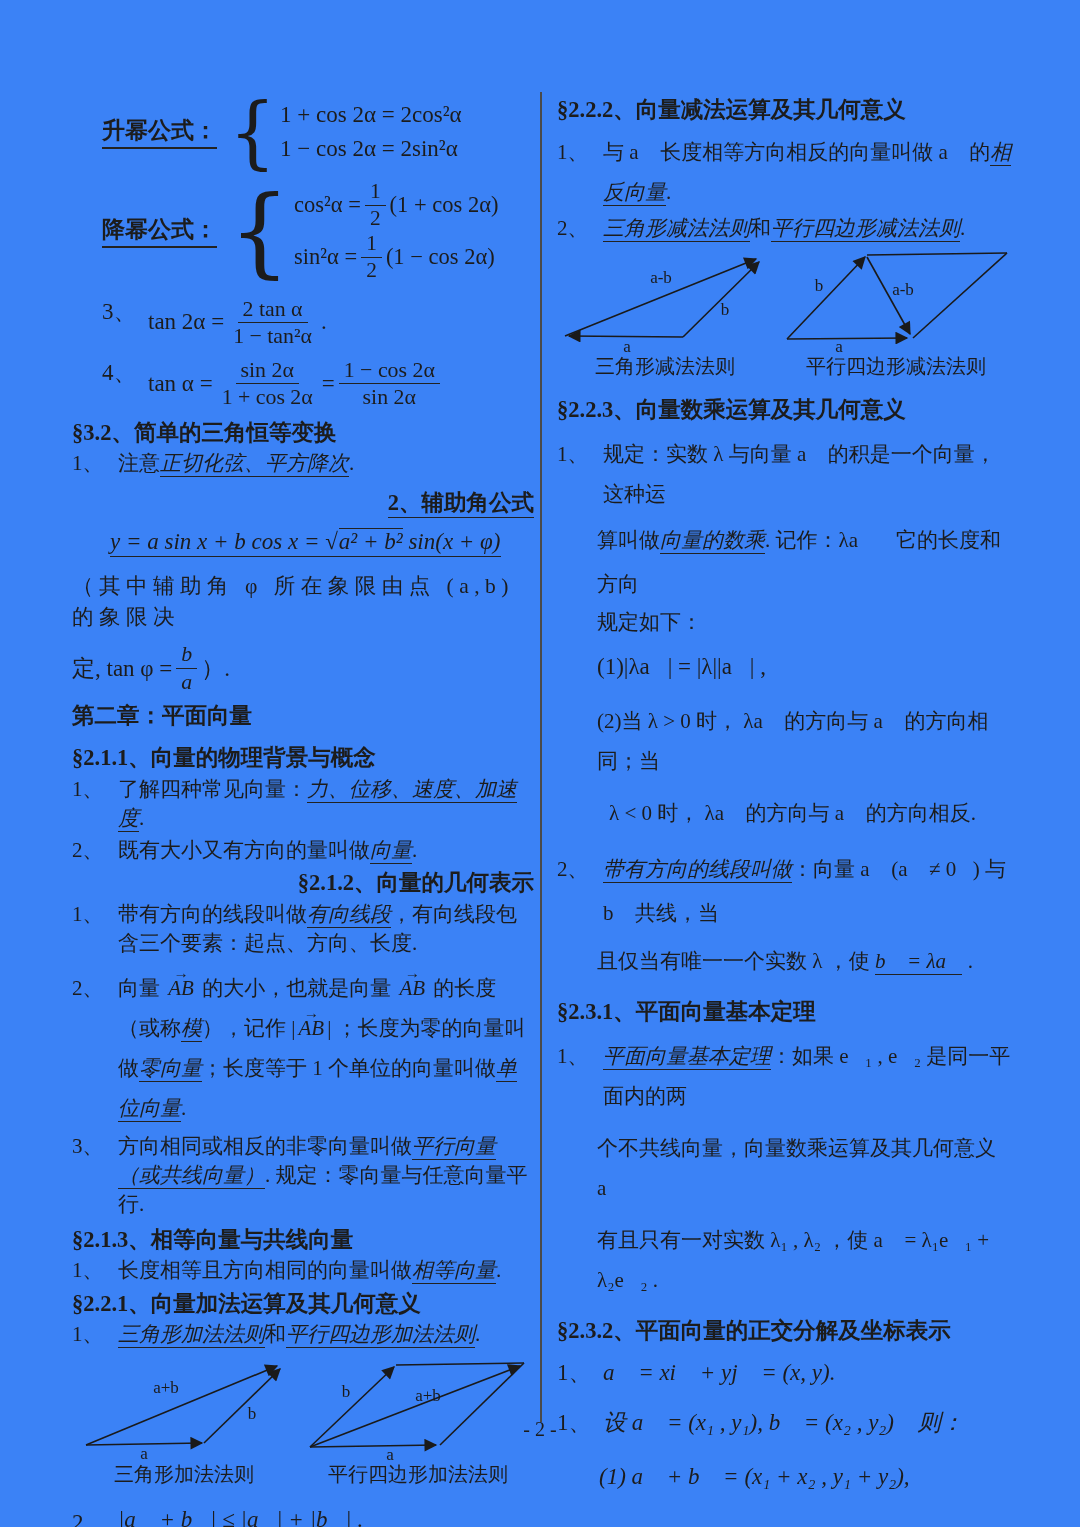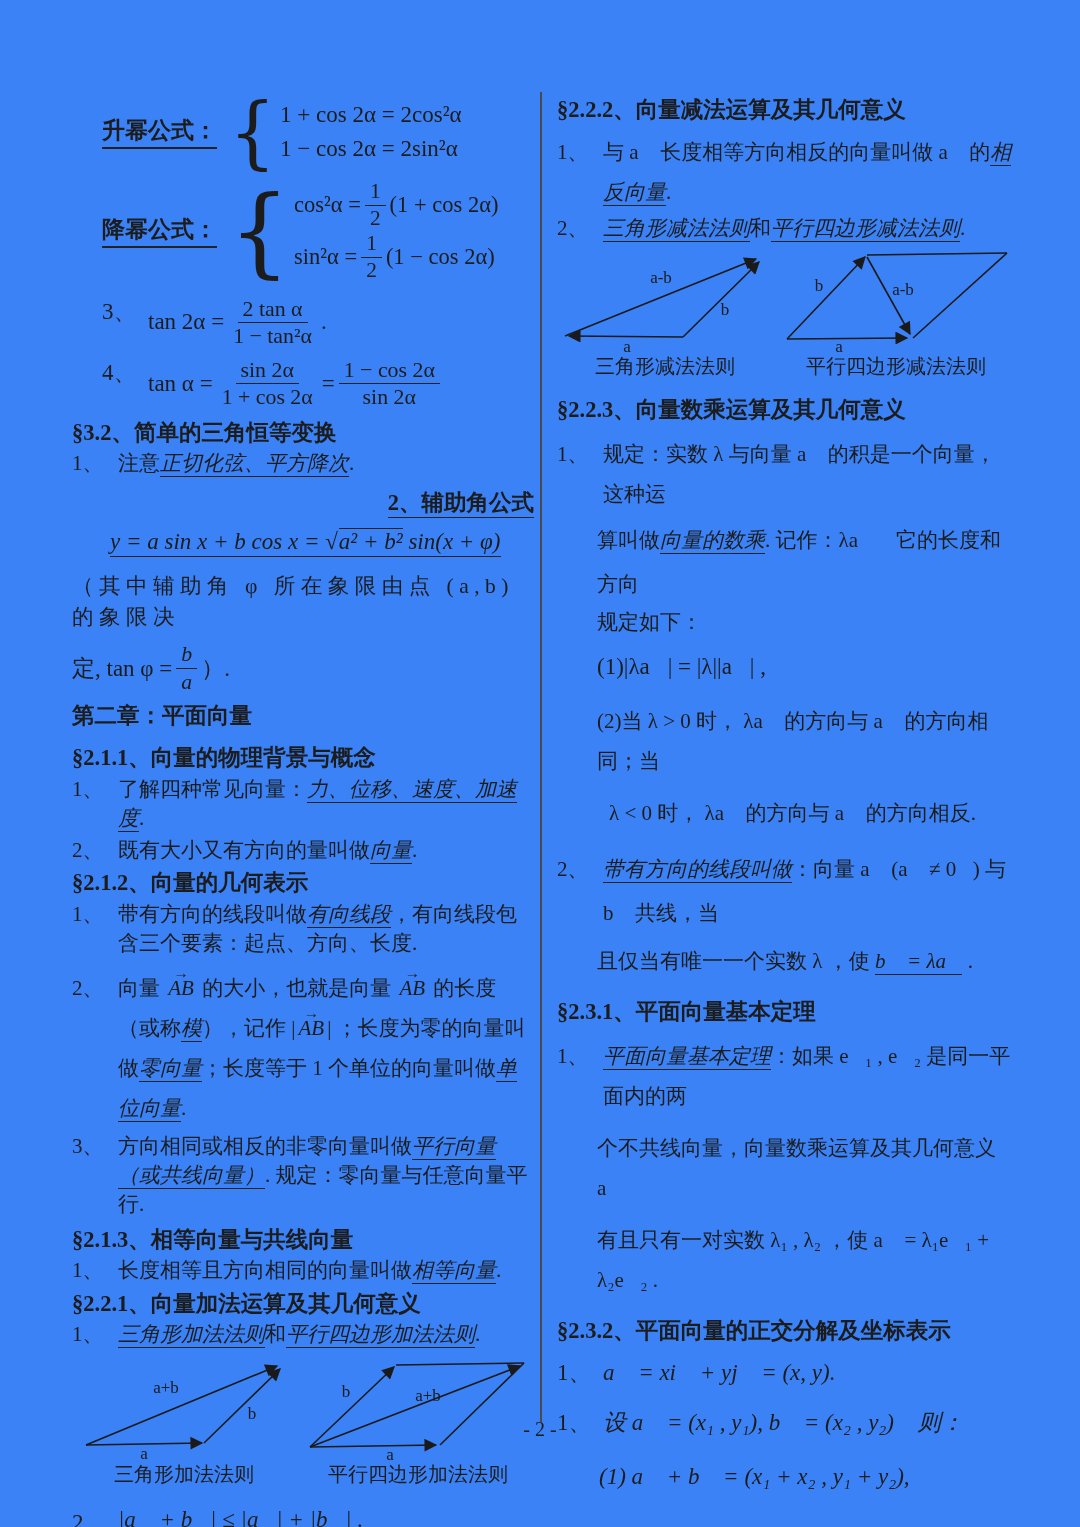--- a/index.html
+++ b/index.html
@@ -149,21 +149,21 @@
     <div class="item txt" style="margin-top:3px;">
       <span class="no">1、</span>
       <span class="ibody"><span>了解四种常见向量：</span><span class="ku">力、位移、速度、加速度</span><span>.</span></span>
     </div>
 
     <div class="item txt" style="margin-top:3px;">
       <span class="no">2、</span>
       <span class="ibody"><span>既有大小又有方向的量叫做</span><span class="ku">向量</span><span>.</span></span>
     </div>
 
-    <div class="h" style="margin-top:3px;">§2.1.2、向量的几何表示</div>
+    <div class="h" style="margin-top:3px;text-align:right;">§2.1.2、向量的几何表示</div>
 
     <div class="item txt" style="margin-top:3px;">
       <span class="no">1、</span>
       <span class="ibody"><span>带有方向的线段叫做</span><span class="ku">有向线段</span><span>，有向线段包含三个要素：起点、方向、长度.</span></span>
     </div>
 
     <div class="item tall40" style="margin-top:10px;">
       <span class="no">2、</span>
       <span class="ibody"><span>向量 </span><span class="vecg">AB</span><span> 的大小，也就是向量 </span><span class="vecg">AB</span><span> 的长度（或称</span><span class="ku">模</span><span>），记作 |</span><span class="vecg">AB</span><span>| ；长度为零的向量叫做</span><span class="ku">零向量</span><span>；长度等于 1 个单位的向量叫做</span><span class="ku">单位向量</span><span>.</span></span>
     </div>

